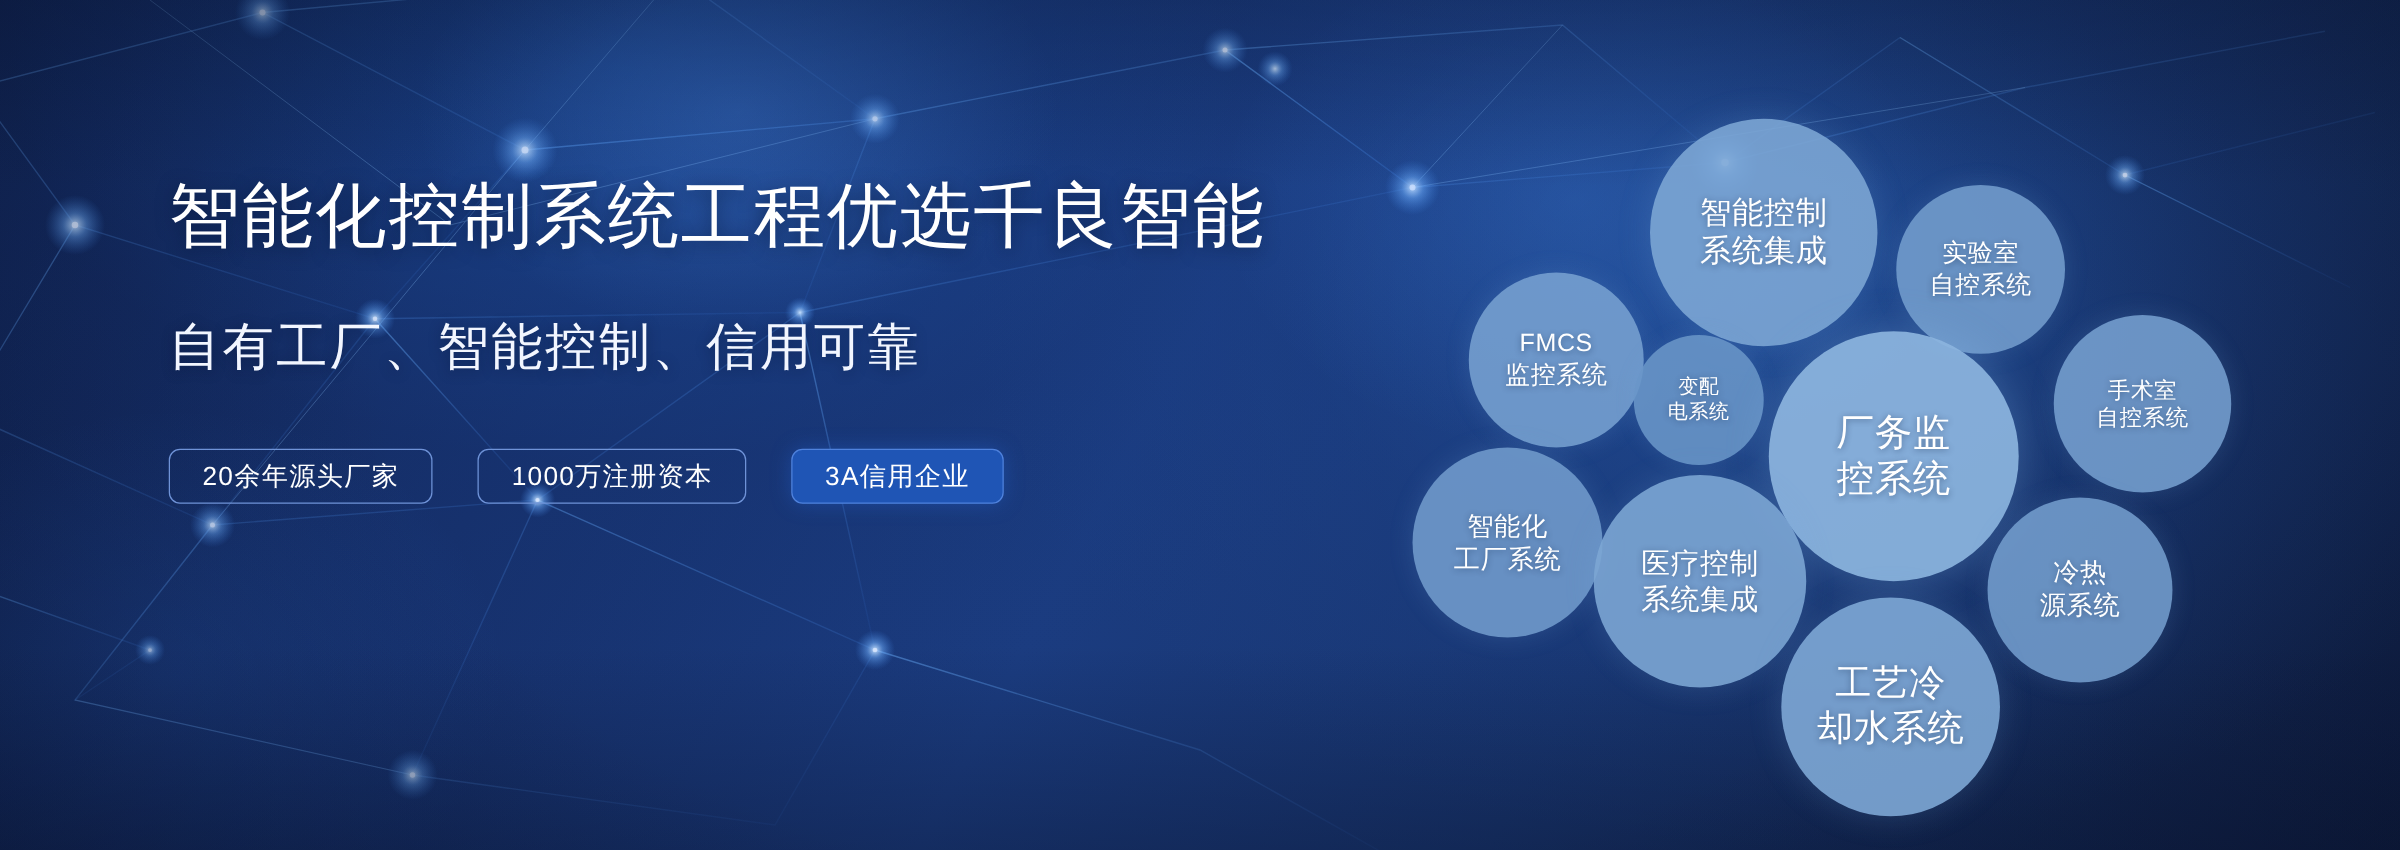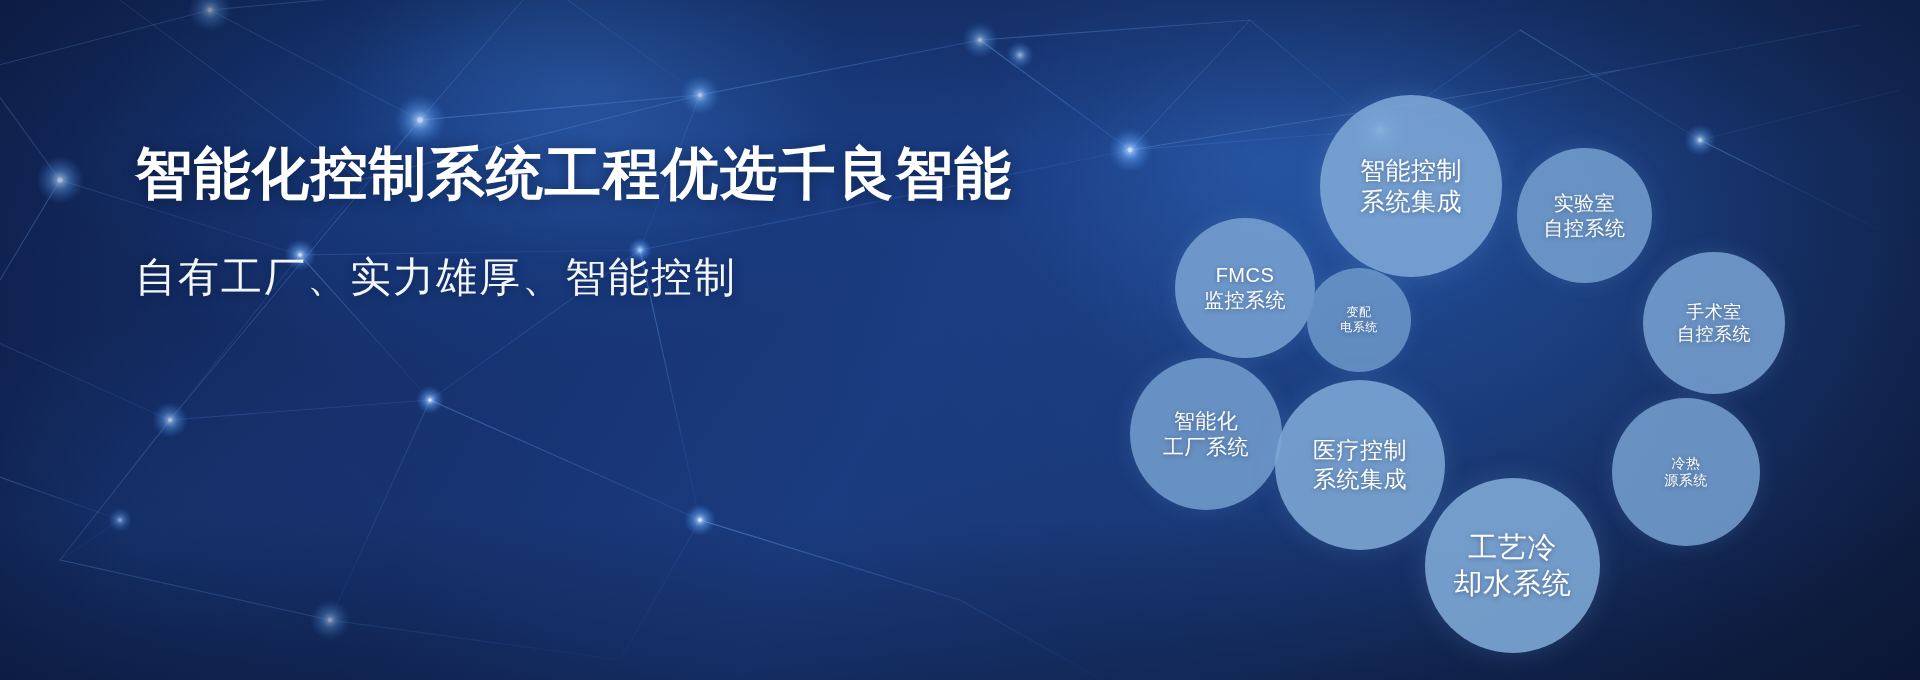--- a/index.html
+++ b/index.html
@@ -36,21 +36,21 @@
   .content{
     position:absolute;
     left:135px;
     top:140px;
     width:960px;
   }
   .headline{
     margin:0;
     color:#ffffff;
     font-size:57px;
-    font-weight:700;
+    font-weight:400;
     letter-spacing:1.5px;
     line-height:1.18;
     text-shadow:0 2px 14px rgba(6,18,48,0.55);
     white-space:nowrap;
   }
   .subline{
     margin:44px 0 0 0;
     color:#f2f6ff;
     font-size:41px;
     font-weight:400;
@@ -189,21 +189,26 @@
       </g>
     </svg>
     <div class="glow" style="left:330px;top:-90px;width:520px;height:360px;background:radial-gradient(ellipse at center, rgba(90,160,255,0.26) 0%, rgba(40,100,200,0.0) 70%);"></div>
     <div class="glow" style="left:980px;top:-40px;width:560px;height:400px;background:radial-gradient(ellipse at center, rgba(70,140,240,0.22) 0%, rgba(30,80,180,0.0) 72%);"></div>
     <div class="glow" style="left:-120px;top:330px;width:520px;height:420px;background:radial-gradient(ellipse at center, rgba(40,96,190,0.22) 0%, rgba(20,50,120,0.0) 72%);"></div>
     <div class="vignette"></div>
   </div>
 
   <div class="content">
     <h1 class="headline">智能化控制系统工程优选千良智能</h1>
-    <p class="subline">自有工厂、实力雄厚、智能控制</p>
+    <p class="subline">自有工厂、智能控制、信用可靠</p>
+    <div class="badges">
+      <div class="badge">20余年源头厂家</div>
+      <div class="badge">1000万注册资本</div>
+      <div class="badge filled">3A信用企业</div>
+    </div>
   </div>
 
   <div class="cluster">
 
     <div class="bubble" style="left:185px;top:55px;width:182px;height:182px;font-size:25px;
                 background:rgba(126,168,214,0.88);box-shadow:0 0 26px rgba(120,170,225,0.22);">
       <div>
         <span>智能控制</span>
         <span>系统集成</span>
       </div>
@@ -218,54 +223,61 @@
     </div>
 
     <div class="bubble" style="left:40px;top:178px;width:140px;height:140px;font-size:20px;
                 background:rgba(120,162,210,0.88);box-shadow:0 0 20px rgba(120,170,225,0.18);">
       <div>
         <span>FMCS</span>
         <span>监控系统</span>
       </div>
     </div>
 
-    <div class="bubble" style="left:172px;top:228px;width:104px;height:104px;font-size:12px;
+    <div class="bubble" style="left:172px;top:228px;width:104px;height:104px;font-size:16px;
                 background:rgba(106,150,200,0.88);box-shadow:0 0 16px rgba(120,170,225,0.16);">
       <div>
         <span>变配</span>
         <span>电系统</span>
       </div>
     </div>
 
     <div class="bubble" style="left:508px;top:212px;width:142px;height:142px;font-size:18px;
                 background:rgba(118,160,208,0.88);box-shadow:0 0 20px rgba(120,170,225,0.18);">
       <div>
         <span>手术室</span>
         <span>自控系统</span>
       </div>
     </div>
 
+    <div class="bubble" style="left:280px;top:225px;width:200px;height:200px;font-size:30px;font-weight:500;
+                background:rgba(140,181,223,0.93);box-shadow:0 0 34px rgba(140,190,240,0.30);">
+      <div>
+        <span>厂务监</span>
+        <span>控系统</span>
+      </div>
+    </div>
 
     <div class="bubble" style="left:-5px;top:318px;width:152px;height:152px;font-size:21px;
                 background:rgba(114,156,205,0.88);box-shadow:0 0 20px rgba(120,170,225,0.18);font-family:Liberation Serif, serif;">
       <div>
         <span>智能化</span>
         <span>工厂系统</span>
       </div>
     </div>
 
     <div class="bubble" style="left:140px;top:340px;width:170px;height:170px;font-size:23px;
                 background:rgba(124,166,212,0.90);box-shadow:0 0 24px rgba(120,170,225,0.20);">
       <div>
         <span>医疗控制</span>
         <span>系统集成</span>
       </div>
     </div>
 
-    <div class="bubble" style="left:477px;top:358px;width:148px;height:148px;font-size:14px;
+    <div class="bubble" style="left:455px;top:358px;width:148px;height:148px;font-size:21px;
                 background:rgba(116,158,206,0.88);box-shadow:0 0 20px rgba(120,170,225,0.18);justify-content:center;">
       <div>
         <span>冷热</span>
         <span>源系统</span>
       </div>
     </div>
 
     <div class="bubble" style="left:290px;top:438px;width:175px;height:175px;font-size:29px;
                 background:rgba(126,168,214,0.90);box-shadow:0 0 26px rgba(120,170,225,0.22);">
       <div>

